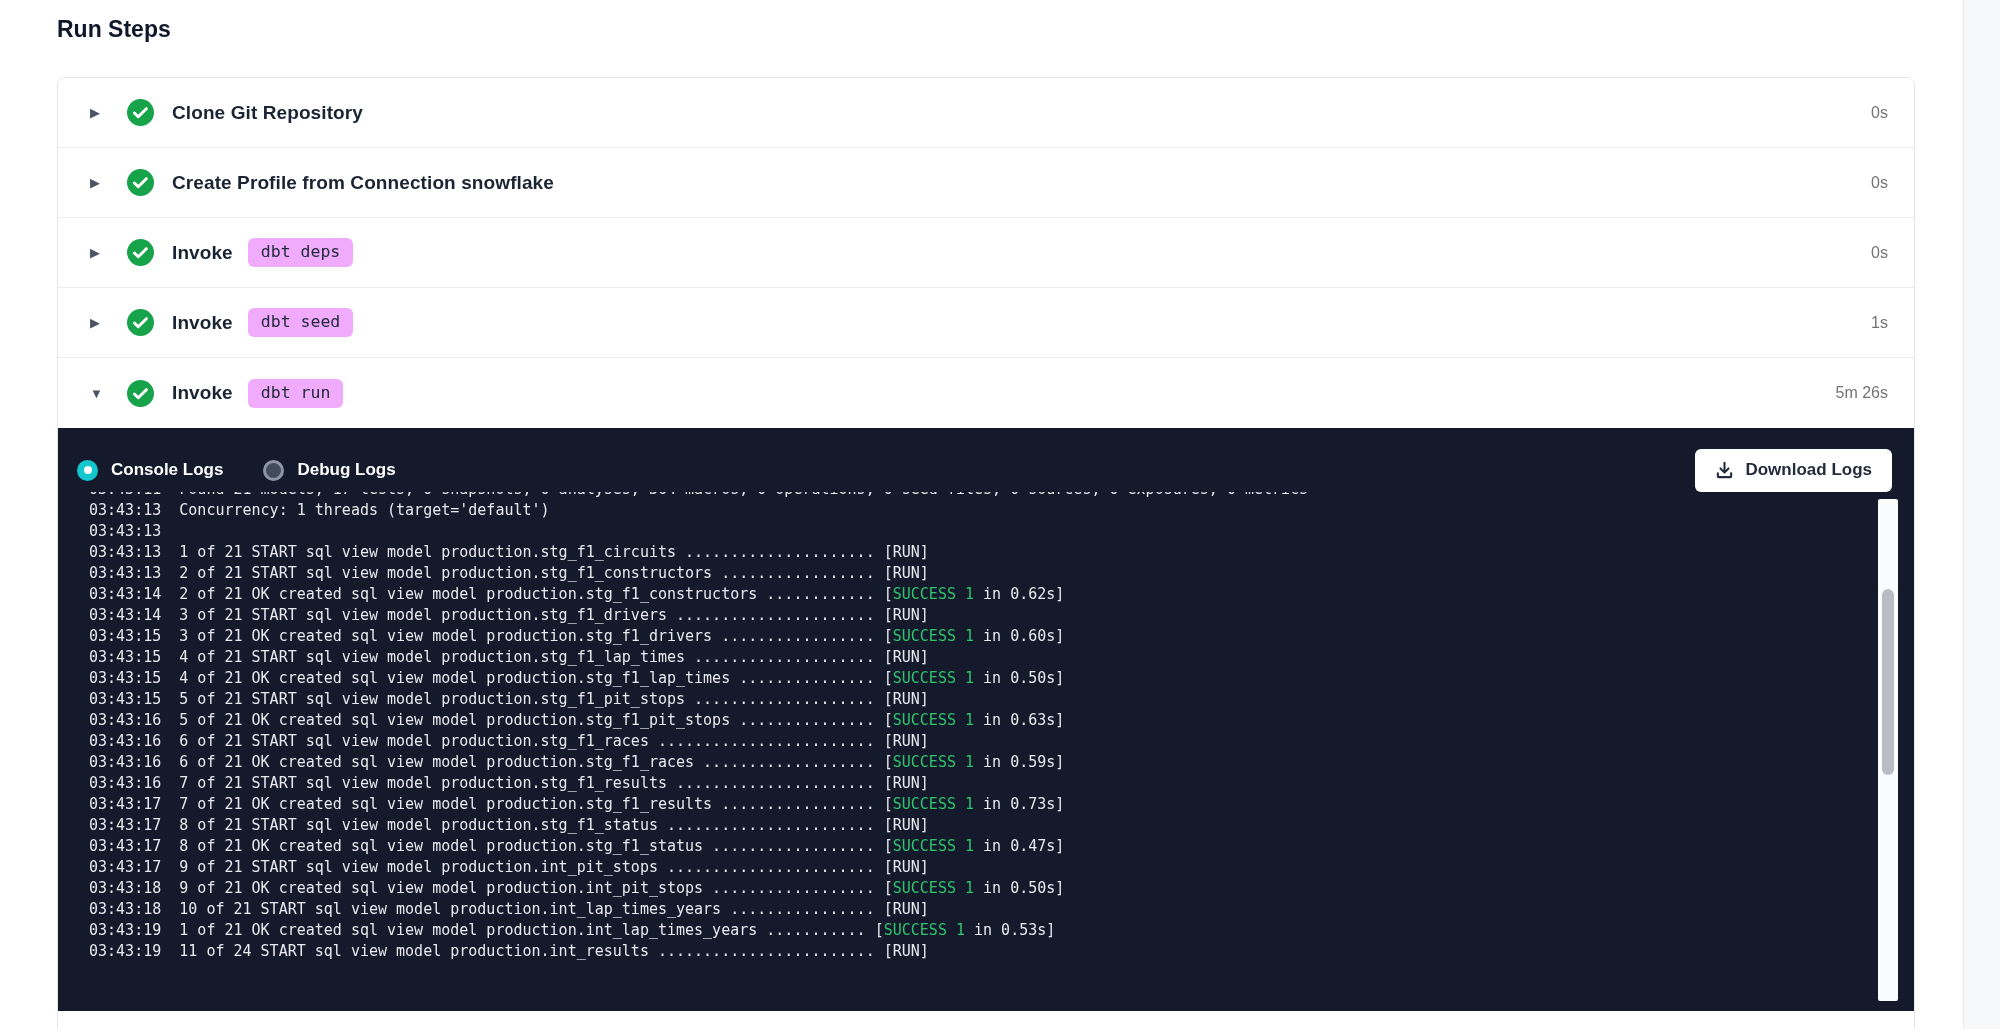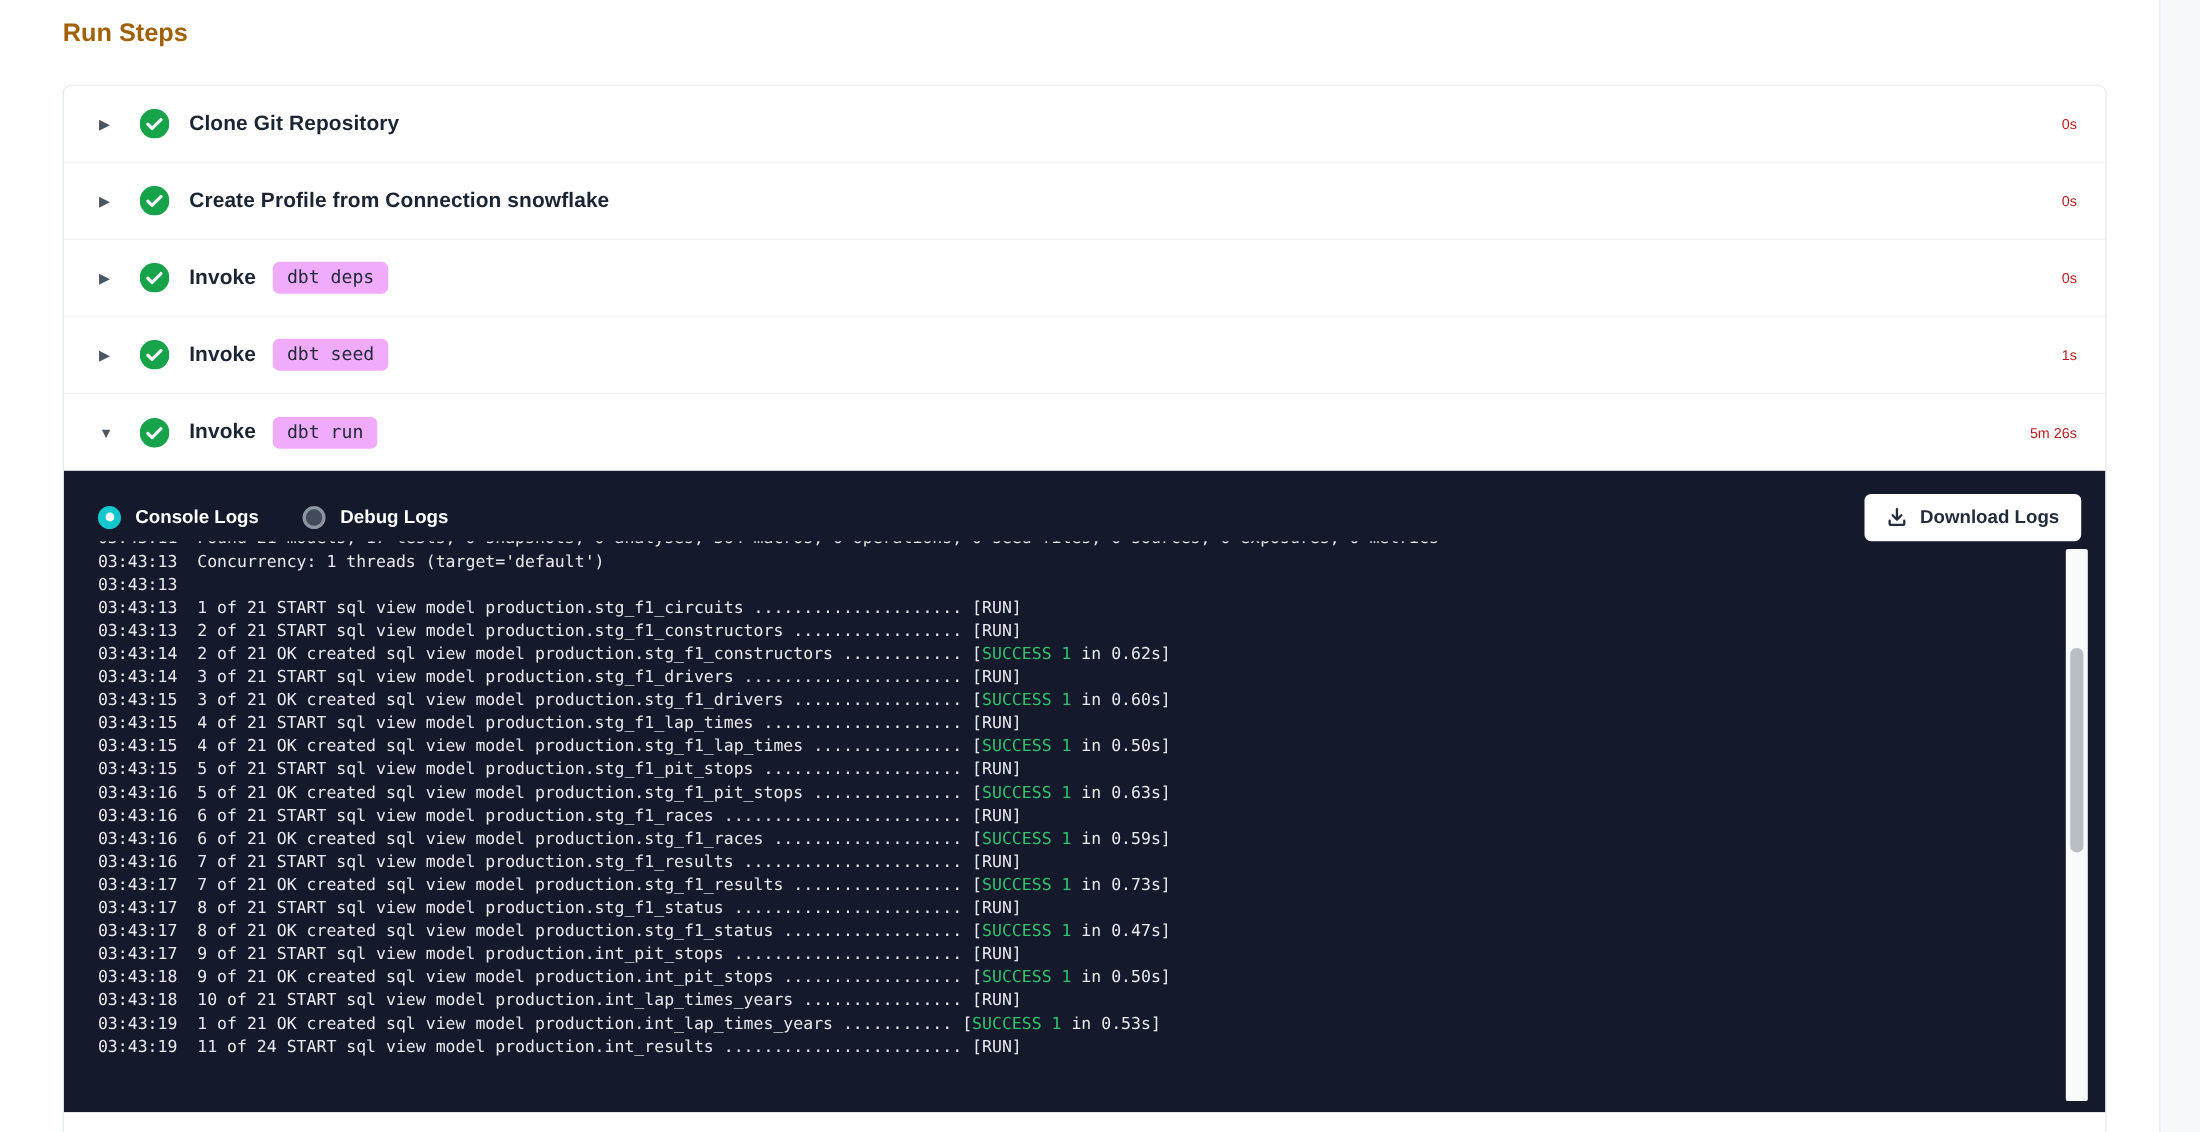--- a/index.html
+++ b/index.html
@@ -1,38 +1,38 @@
 <!DOCTYPE html>
 <html><head>
 <meta charset="utf-8">
 <style>
   * { margin:0; padding:0; box-sizing:border-box; }
   html,body { background:#ffffff; }
   body { font-family:"Liberation Sans", sans-serif; }
   #stage { position:relative; width:2000px; height:1029px; background:#ffffff; overflow:hidden; }
 
-  .page-title { position:absolute; left:57px; top:16px; font-size:23px; font-weight:700; color:#a16207; }
+  .page-title { position:absolute; left:57px; top:16px; font-size:23px; font-weight:700; color:#0f172a; }
 
   .right-gutter { position:absolute; left:1963px; top:0; width:37px; height:100%; background:#f6f8fa; border-left:1px solid #e9ebef; }
 
   .steps-card { position:absolute; left:57px; top:77px; width:1858px; height:990px;
     background:#ffffff; border:1px solid #e3e6ea; border-radius:8px; overflow:hidden; }
 
   .step-row { height:70px; display:flex; align-items:center; padding-left:32px; border-bottom:1px solid #ebedf0; background:#fff; cursor:pointer; }
   .step-row.expanded { border-bottom:none; }
   .caret { width:16px; margin-right:21px; color:#4b5563; font-size:13px; line-height:1; flex:0 0 auto; }
   .check-wrap { width:27px; height:27px; margin-right:18px; flex:0 0 auto; }
   .step-label { font-size:19px; font-weight:700; color:#1a2433; letter-spacing:.1px; }
   .cmd-badge { margin-left:15px; background:#f0abfc; border-radius:6px; padding:4px 13px 6px;
     font-family:"DejaVu Sans Mono", monospace; font-size:16.5px; color:#212a38; }
   .row-spacer { flex:1; }
-  .duration { margin-right:26px; color:#b91c1c; font-size:13px; }
+  .duration { margin-right:26px; color:#737373; font-size:16px; }
 
   .log-panel { position:relative; width:100%; height:583px; background:#141a2b; }
-  .panel-header { display:flex; align-items:center; padding:22px 22px 0 31px; height:62px; }
+  .panel-header { display:flex; align-items:center; padding:22px 22px 0 19px; height:62px; }
   .radio-item { display:flex; align-items:center; cursor:pointer; }
   .radio-item + .radio-item { margin-left:40px; }
   .radio-dot { width:21px; height:21px; border-radius:50%; position:relative; flex:0 0 auto; }
   .radio-dot.on { background:#12c8ce; }
   .radio-dot.on::after { content:""; position:absolute; left:50%; top:50%; width:8px; height:8px; margin:-4px 0 0 -4px; border-radius:50%; background:#ffffff; }
   .radio-dot.off { background:#414b5c; border:3px solid #8d95a3; }
   .radio-label { margin-left:13px; color:#ffffff; font-size:17px; font-weight:700; }
   .hdr-spacer { flex:1; }
   .download-btn { height:43px; display:flex; align-items:center; gap:11px; background:#ffffff; border:none; border-radius:6px;
     padding:0 20px; font-family:"Liberation Sans", sans-serif; font-size:17px; font-weight:600; color:#222c3c; cursor:pointer; }

